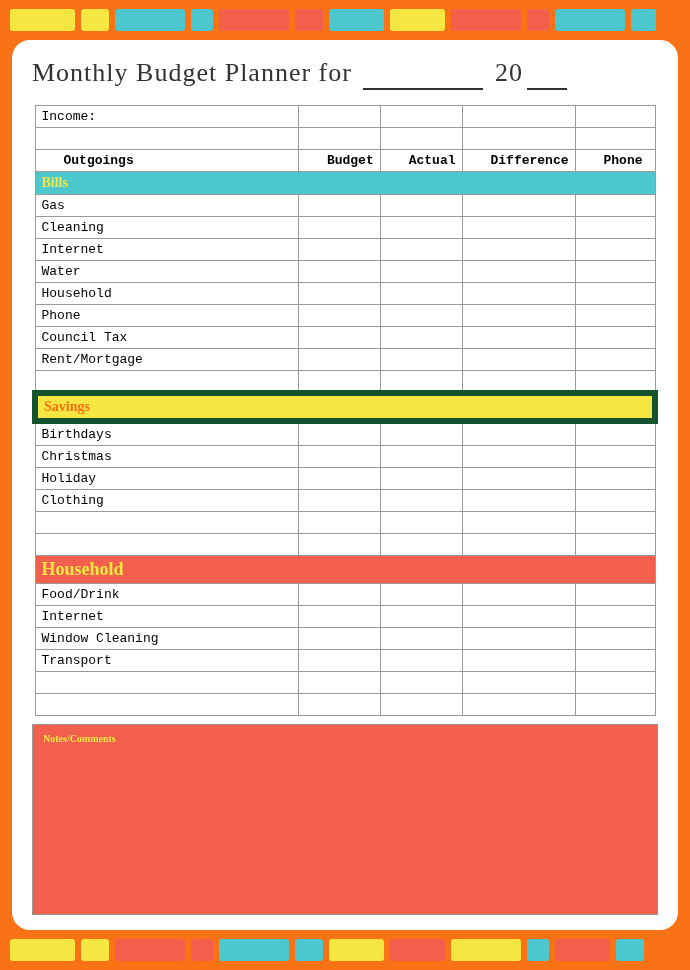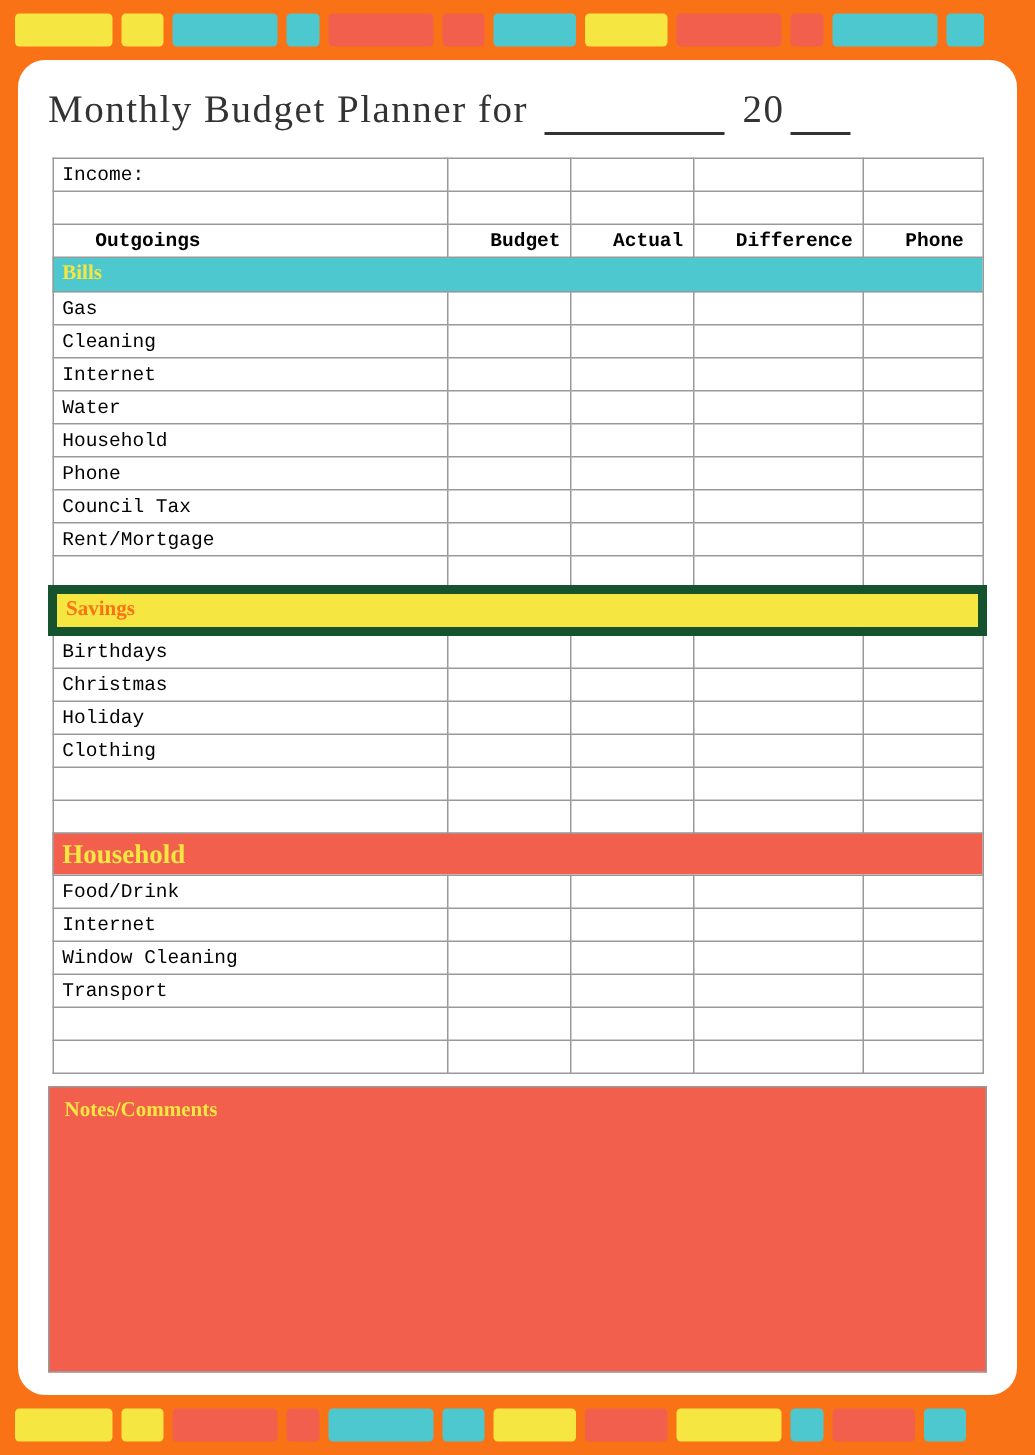--- a/index.html
+++ b/index.html
@@ -149,21 +149,21 @@
       background: #f25f4c;
       padding: 8px 10px;
       min-height: 100px;
       flex: 1;
       border: 1px solid #999;
     }
 
     .notes-label {
       font-family: 'Segoe Script', 'Comic Sans MS', cursive;
       color: #f5e642;
-      font-size: 14px;
+      font-size: 10px;
       font-weight: bold;
       margin-bottom: 4px;
     }
   </style>
 </head>
 <body>
 
 <div class="outer-border">
 
   <div class="top-bar">

